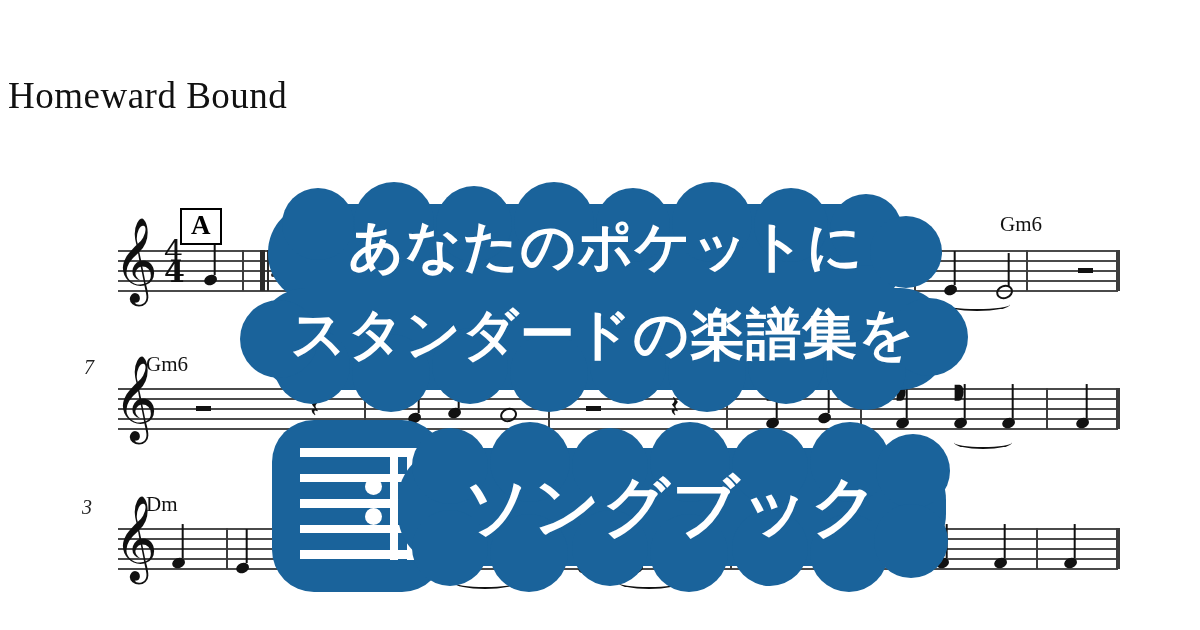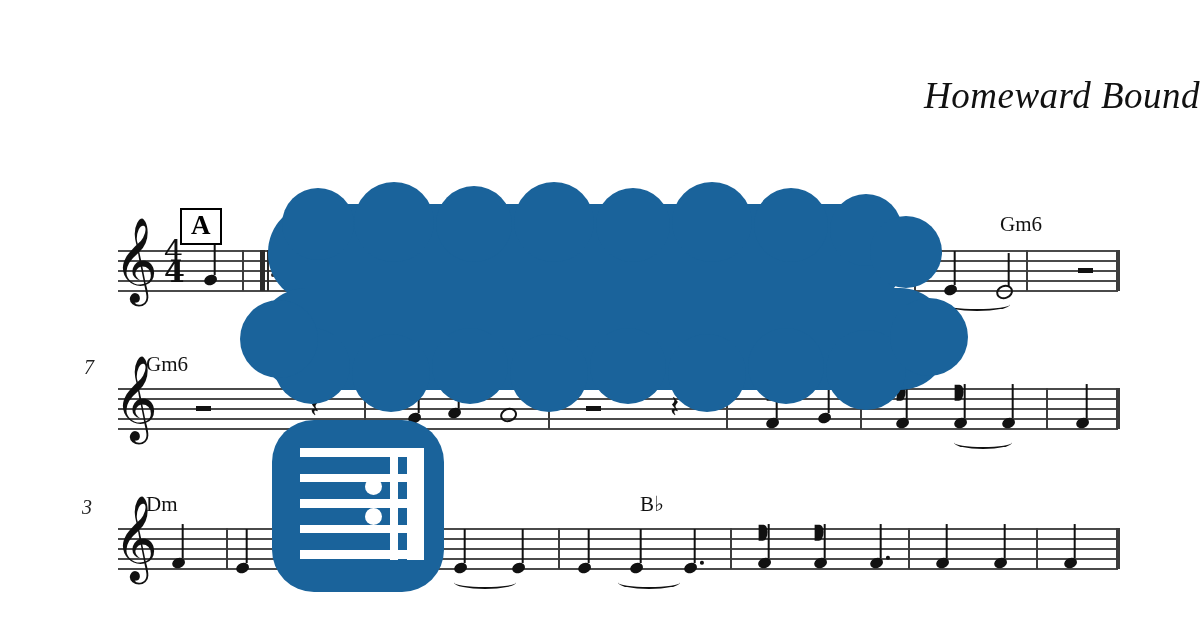--- a/index.html
+++ b/index.html
@@ -15,29 +15,28 @@
 
   
   #sheet {
     position: absolute;
     inset: 0;
     background: #ffffff;
   }
 
   .song-title {
     position: absolute;
-    left: 0; right: 0;
+    left: 8px; right: 0;
     top: 74px;
-    text-align: right;
+    text-align: left;
     font-family: "Liberation Serif", "DejaVu Serif", serif;
     font-size: 37px;
     color: #111111;
     letter-spacing: .5px;
     white-space: nowrap;
-    font-style: italic;
   }
 
   
   .system {
     position: absolute;
     left: 118px;
     width: 1000px;
     height: 44px;
   }
   .system .staff-lines {
@@ -550,30 +549,50 @@
     <span class="bump" style="left: 332px; top: 124px; width: 76px; height: 76px; background: rgb(26, 99, 155);"></span>
     <span class="bump" style="left: 410px; top: 130px; width: 78px; height: 78px; background: rgb(26, 99, 155);"></span>
     <span class="bump" style="left: 490px; top: 124px; width: 76px; height: 76px; background: rgb(26, 99, 155);"></span>
     <span class="bump" style="left: 568px; top: 126px; width: 80px; height: 80px; background: rgb(26, 99, 155);"></span>
 
     <span class="bump" style="left: -18px; top: 96px; width: 78px; height: 78px; background: rgb(26, 99, 155);"></span>
     <span class="bump" style="left: 632px; top: 94px; width: 78px; height: 78px; background: rgb(26, 99, 155);"></span>
     <span class="bump" style="left: 612px; top: 12px; width: 72px; height: 72px; background: rgb(26, 99, 155);"></span>
 
     <div class="headline-text">
+      <span class="l1">あなたのポケットに</span>
+      <span class="l2">スタンダードの楽譜集を</span>
     </div>
   </div>
 
   <div class="logo-badge" style="background: rgb(26, 99, 155);"></div>
   <div class="logo-mark">
     <span class="ln a"></span>
       <span class="ln b"></span>
       <span class="ln c"></span>
     <span class="ln d"></span>
       <span class="ln e"></span>
     <span class="ldot p1"></span>
       <span class="ldot p2"></span>
     <span class="thin"></span>
       <span class="thick"></span>
   </div>
 
+  <div class="brand-wrap">
+    <div class="brand-bg" style="background: rgb(26, 99, 155);"></div>
+    <span class="bump" style="left: 14px; top: -20px; width: 76px; height: 76px; background: rgb(26, 99, 155);"></span>
+    <span class="bump" style="left: 92px; top: -26px; width: 80px; height: 80px; background: rgb(26, 99, 155);"></span>
+    <span class="bump" style="left: 174px; top: -20px; width: 76px; height: 76px; background: rgb(26, 99, 155);"></span>
+    <span class="bump" style="left: 252px; top: -26px; width: 80px; height: 80px; background: rgb(26, 99, 155);"></span>
+    <span class="bump" style="left: 334px; top: -20px; width: 76px; height: 76px; background: rgb(26, 99, 155);"></span>
+    <span class="bump" style="left: 412px; top: -26px; width: 80px; height: 80px; background: rgb(26, 99, 155);"></span>
+    <span class="bump" style="left: 478px; top: -14px; width: 74px; height: 74px; background: rgb(26, 99, 155);"></span>
+    <span class="bump" style="left: 14px; top: 62px; width: 76px; height: 76px; background: rgb(26, 99, 155);"></span>
+    <span class="bump" style="left: 92px; top: 66px; width: 78px; height: 78px; background: rgb(26, 99, 155);"></span>
+    <span class="bump" style="left: 174px; top: 62px; width: 76px; height: 76px; background: rgb(26, 99, 155);"></span>
+    <span class="bump" style="left: 252px; top: 66px; width: 78px; height: 78px; background: rgb(26, 99, 155);"></span>
+    <span class="bump" style="left: 334px; top: 62px; width: 76px; height: 76px; background: rgb(26, 99, 155);"></span>
+    <span class="bump" style="left: 412px; top: 66px; width: 78px; height: 78px; background: rgb(26, 99, 155);"></span>
+    <span class="bump" style="left: 476px; top: 56px; width: 74px; height: 74px; background: rgb(26, 99, 155);"></span>
+    <div class="brand-text">ソングブック</div>
+  </div>
 
 </div>
 
 </body></html>

